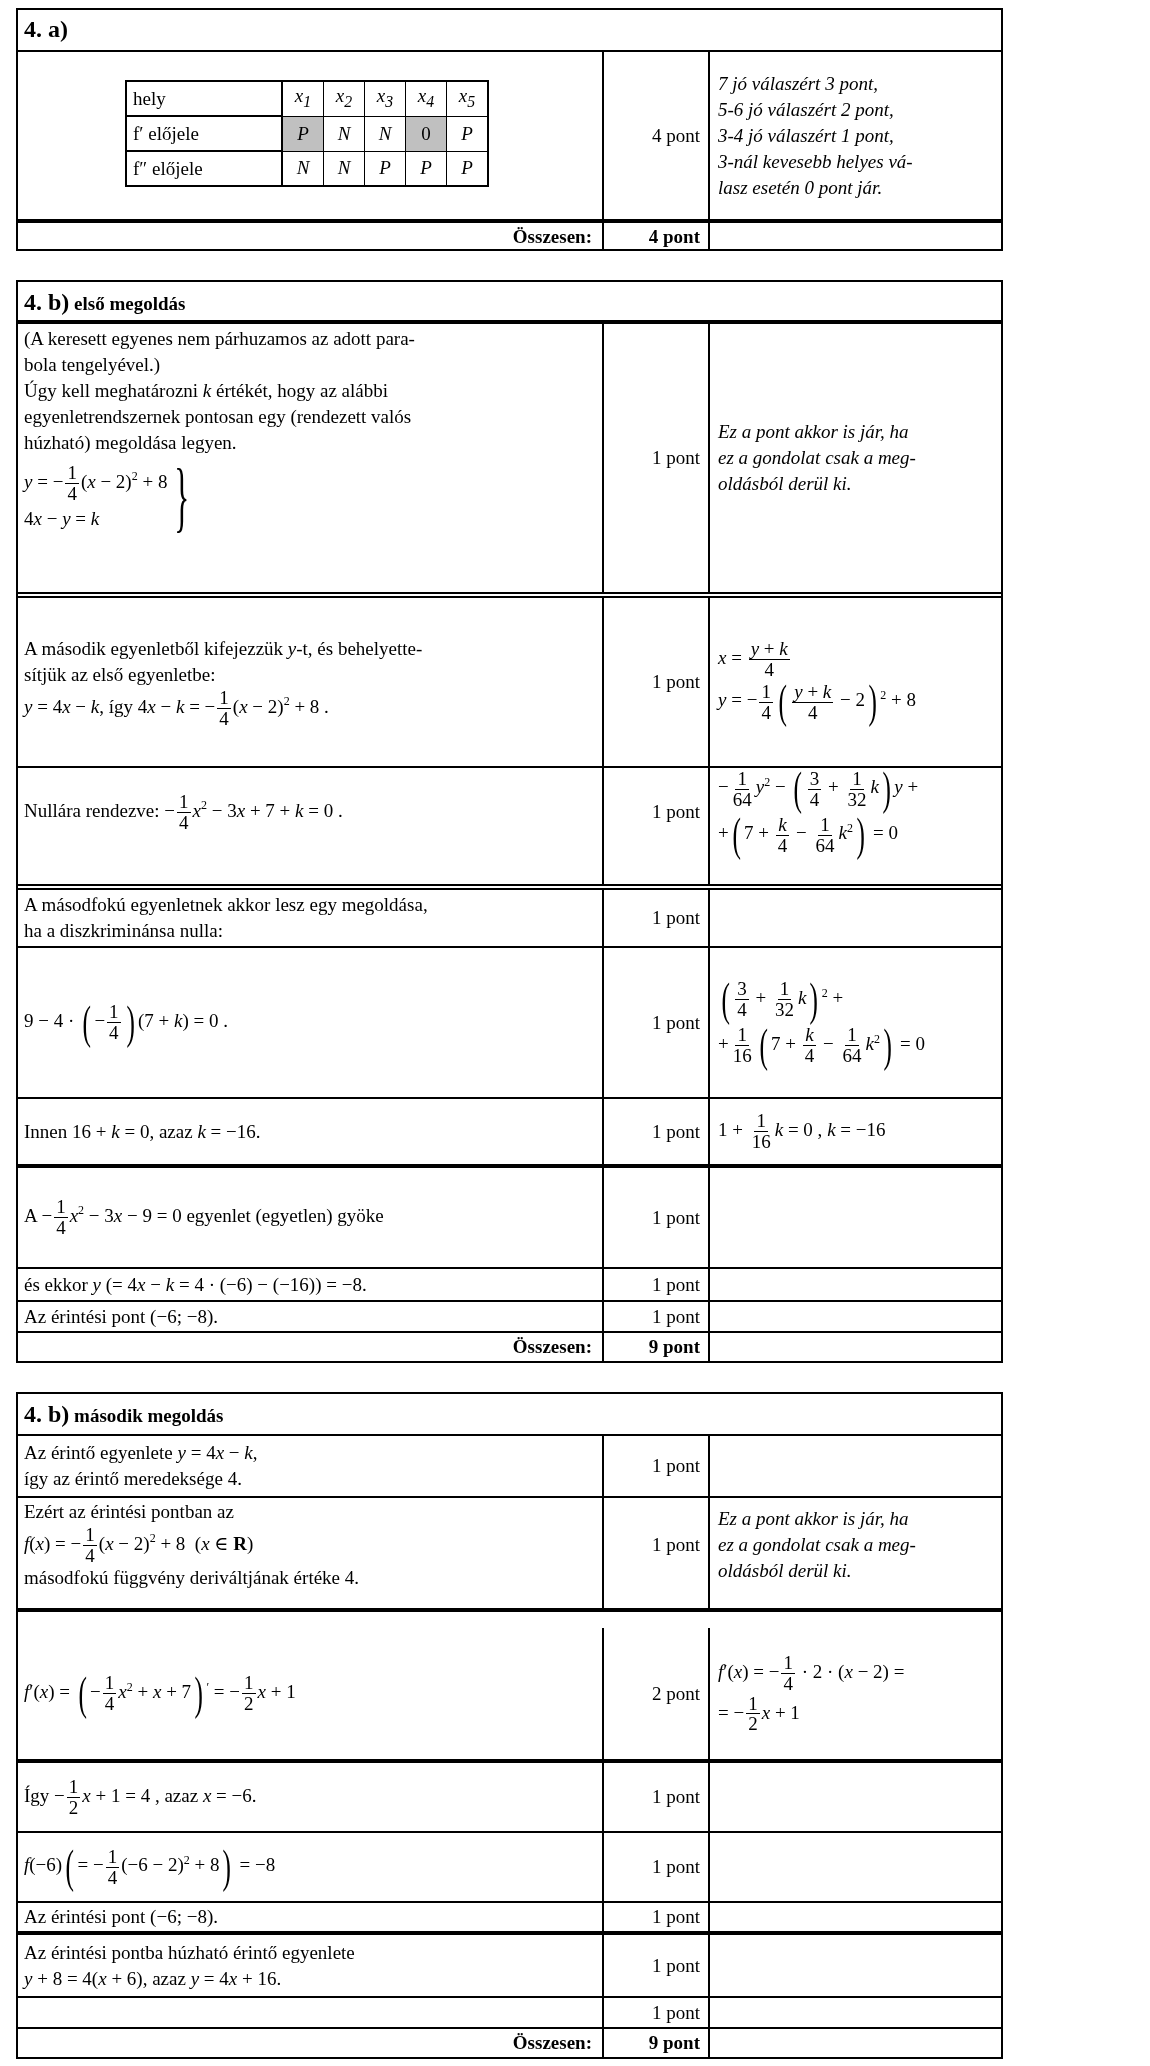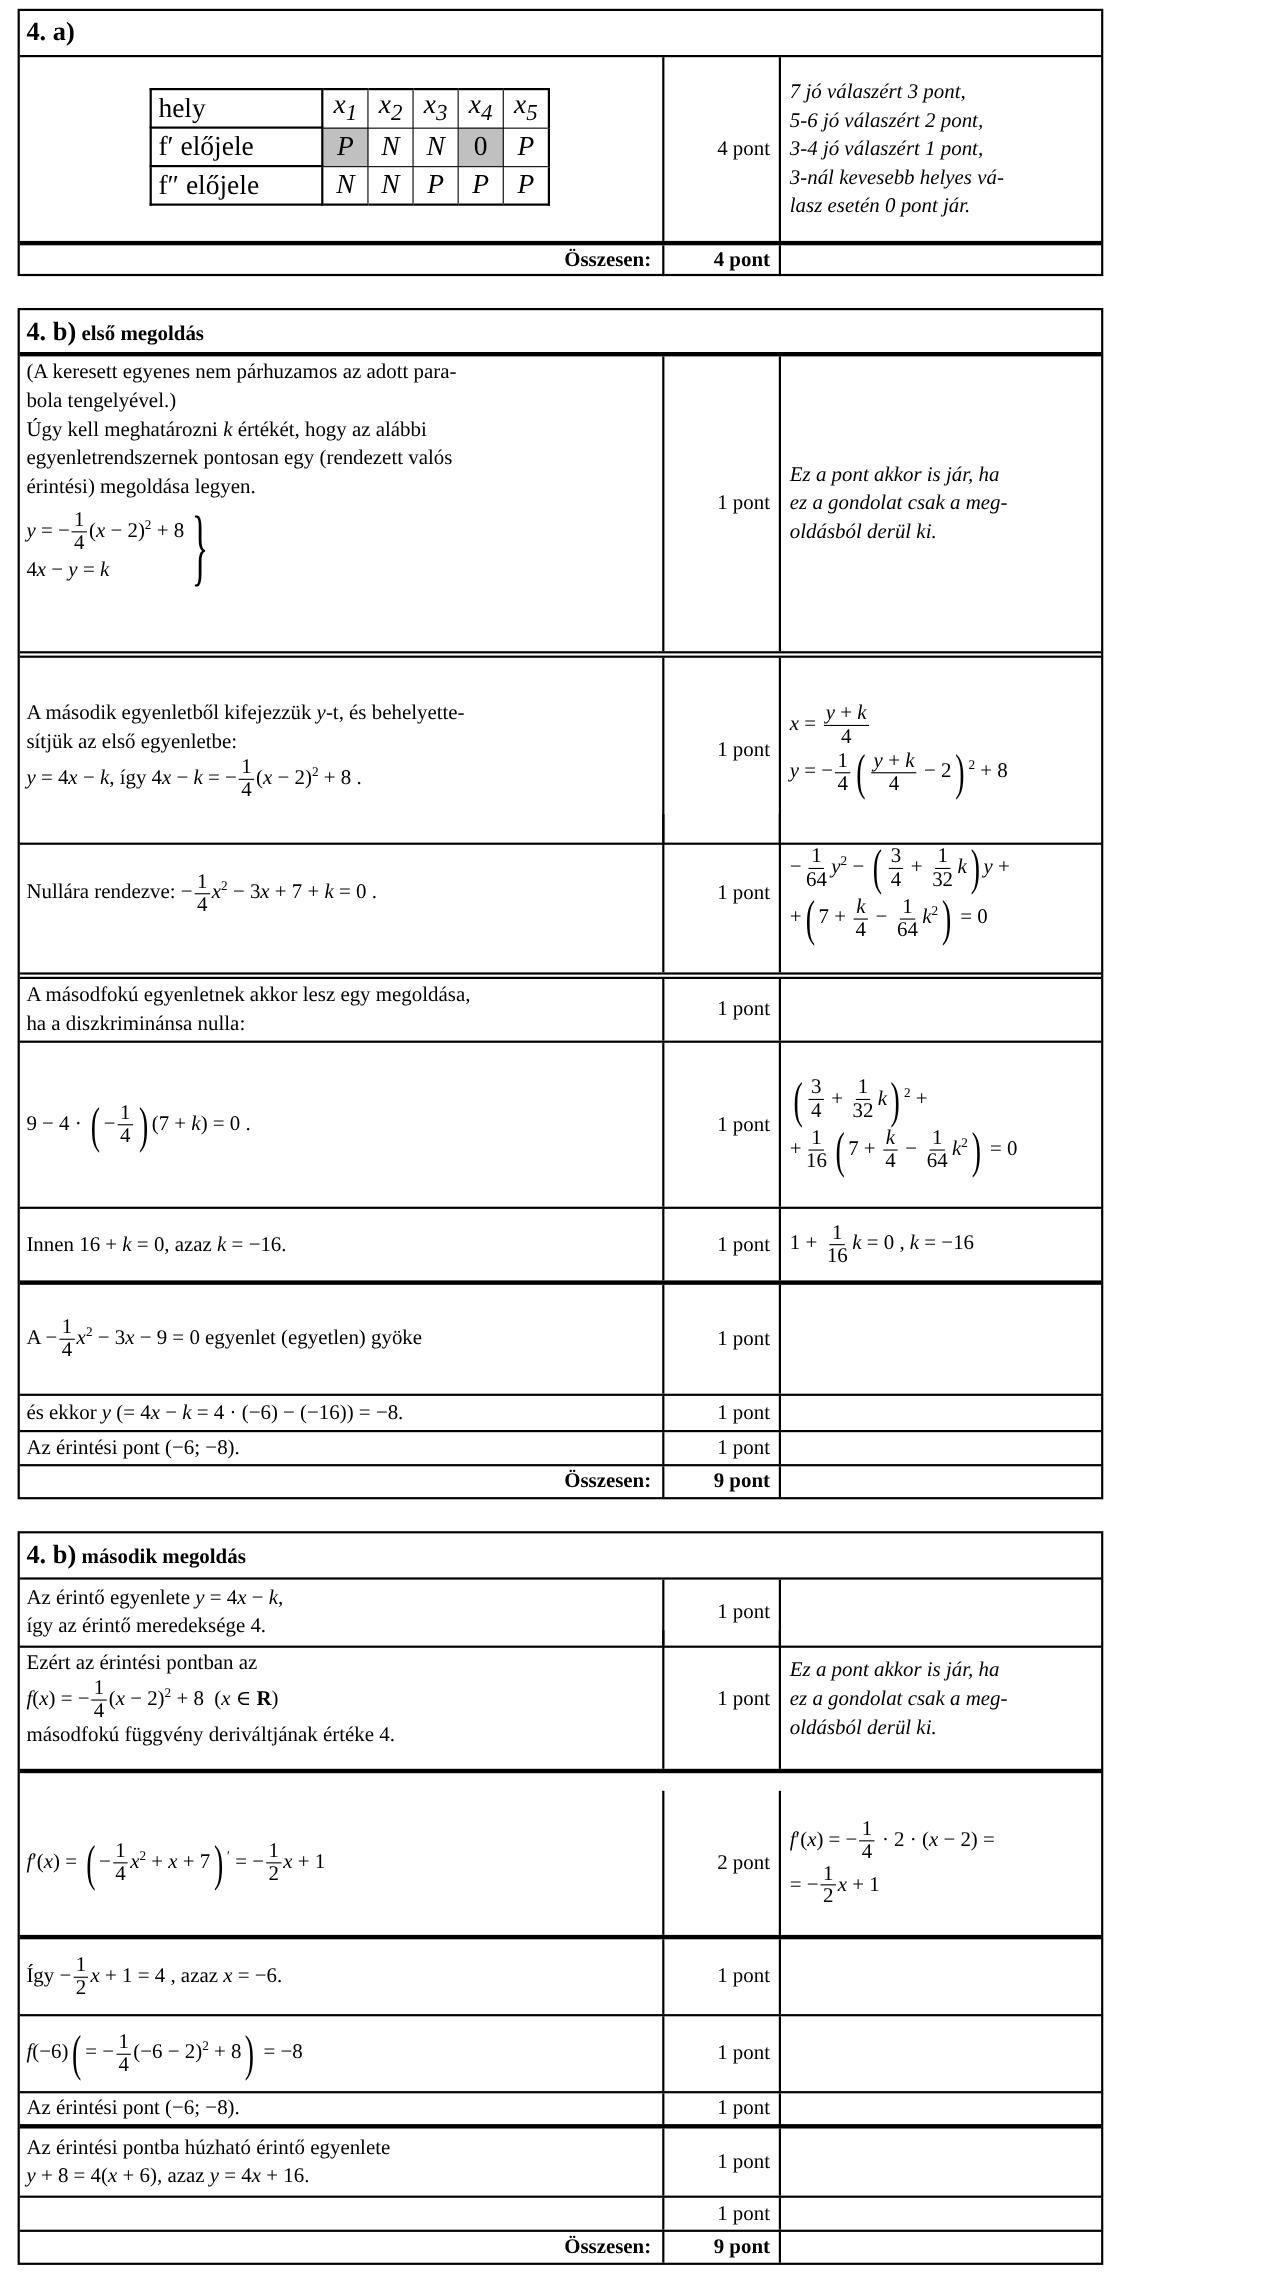--- a/index.html
+++ b/index.html
@@ -20,21 +20,21 @@
   .sum .c2 { font-weight:bold; }
   i.v { font-style:italic; }
   .frac { display:inline-flex; flex-direction:column; align-items:center; vertical-align:middle; line-height:1.05; margin:0 2px; }
   .frac .n { border-bottom:1px solid #000; padding:0 2px; }
   .frac .d { padding:0 2px; }
   .paren { font-size:46px; font-weight:100; vertical-align:middle; line-height:1; transform:scaleX(0.55); display:inline-block; }
   sup { font-size:12px; }
   .eqs { display:flex; align-items:center; }
   .brace { font-size:78px; line-height:1; transform:scaleX(0.4); display:inline-block; margin-left:-4px; }
   
-  .signtab { position:absolute; left:107px; top:28px; border-collapse:collapse; font-size:25px;margin-left:11px; }
+  .signtab { position:absolute; left:107px; top:28px; border-collapse:collapse; font-size:19px; }
   .signtab td { border:1.5px solid #000; height:33px; padding:0 4px; text-align:center; }
   .signtab td.lbl { text-align:left; width:144px; padding-left:6px; border-width:2px; }
   .signtab td.val { width:32px; font-style:italic; }
   .signtab td.shade { background:#c0c0c0; }
   .signtab tr:first-child td { border-top-width:2px; }
   .signtab tr:last-child td { border-bottom-width:2px; }
   .signtab td:last-child { border-right-width:2px; }
   .signtab td.zero { font-style:normal; }
 </style>
 </head>
@@ -96,21 +96,21 @@
     <span class="big">4. b)</span>
     <span class="small">első megoldás</span>
   </div>
 
   <div class="row dbl" style="top:42px;height:274px;">
     <div class="c1" style="justify-content:flex-start;padding-top:2px;">
       <div>(A keresett egyenes nem párhuzamos az adott para-</div>
       <div>bola tengelyével.)</div>
       <div>Úgy kell meghatározni <i class="v">k</i> értékét, hogy az alábbi</div>
       <div>egyenletrendszernek pontosan egy (rendezett valós</div>
-      <div>érintési) megoldása legyen.</div>
+      <div>húzható) megoldása legyen.</div>
       <div class="eqs" style="margin-top:2px;">
         <div style="line-height:1.2;">
           <div><i class="v">y</i> = −<span class="frac">
                 <span class="n">1</span>
                 <span class="d">4</span>
               </span>(<i class="v">x</i> − 2)<sup>2</sup> + 8</div>
           <div style="margin-top:4px;">4<i class="v">x</i> − <i class="v">y</i> = <i class="v">k</i></div>
         </div>
         <span class="brace">}</span>
       </div>

